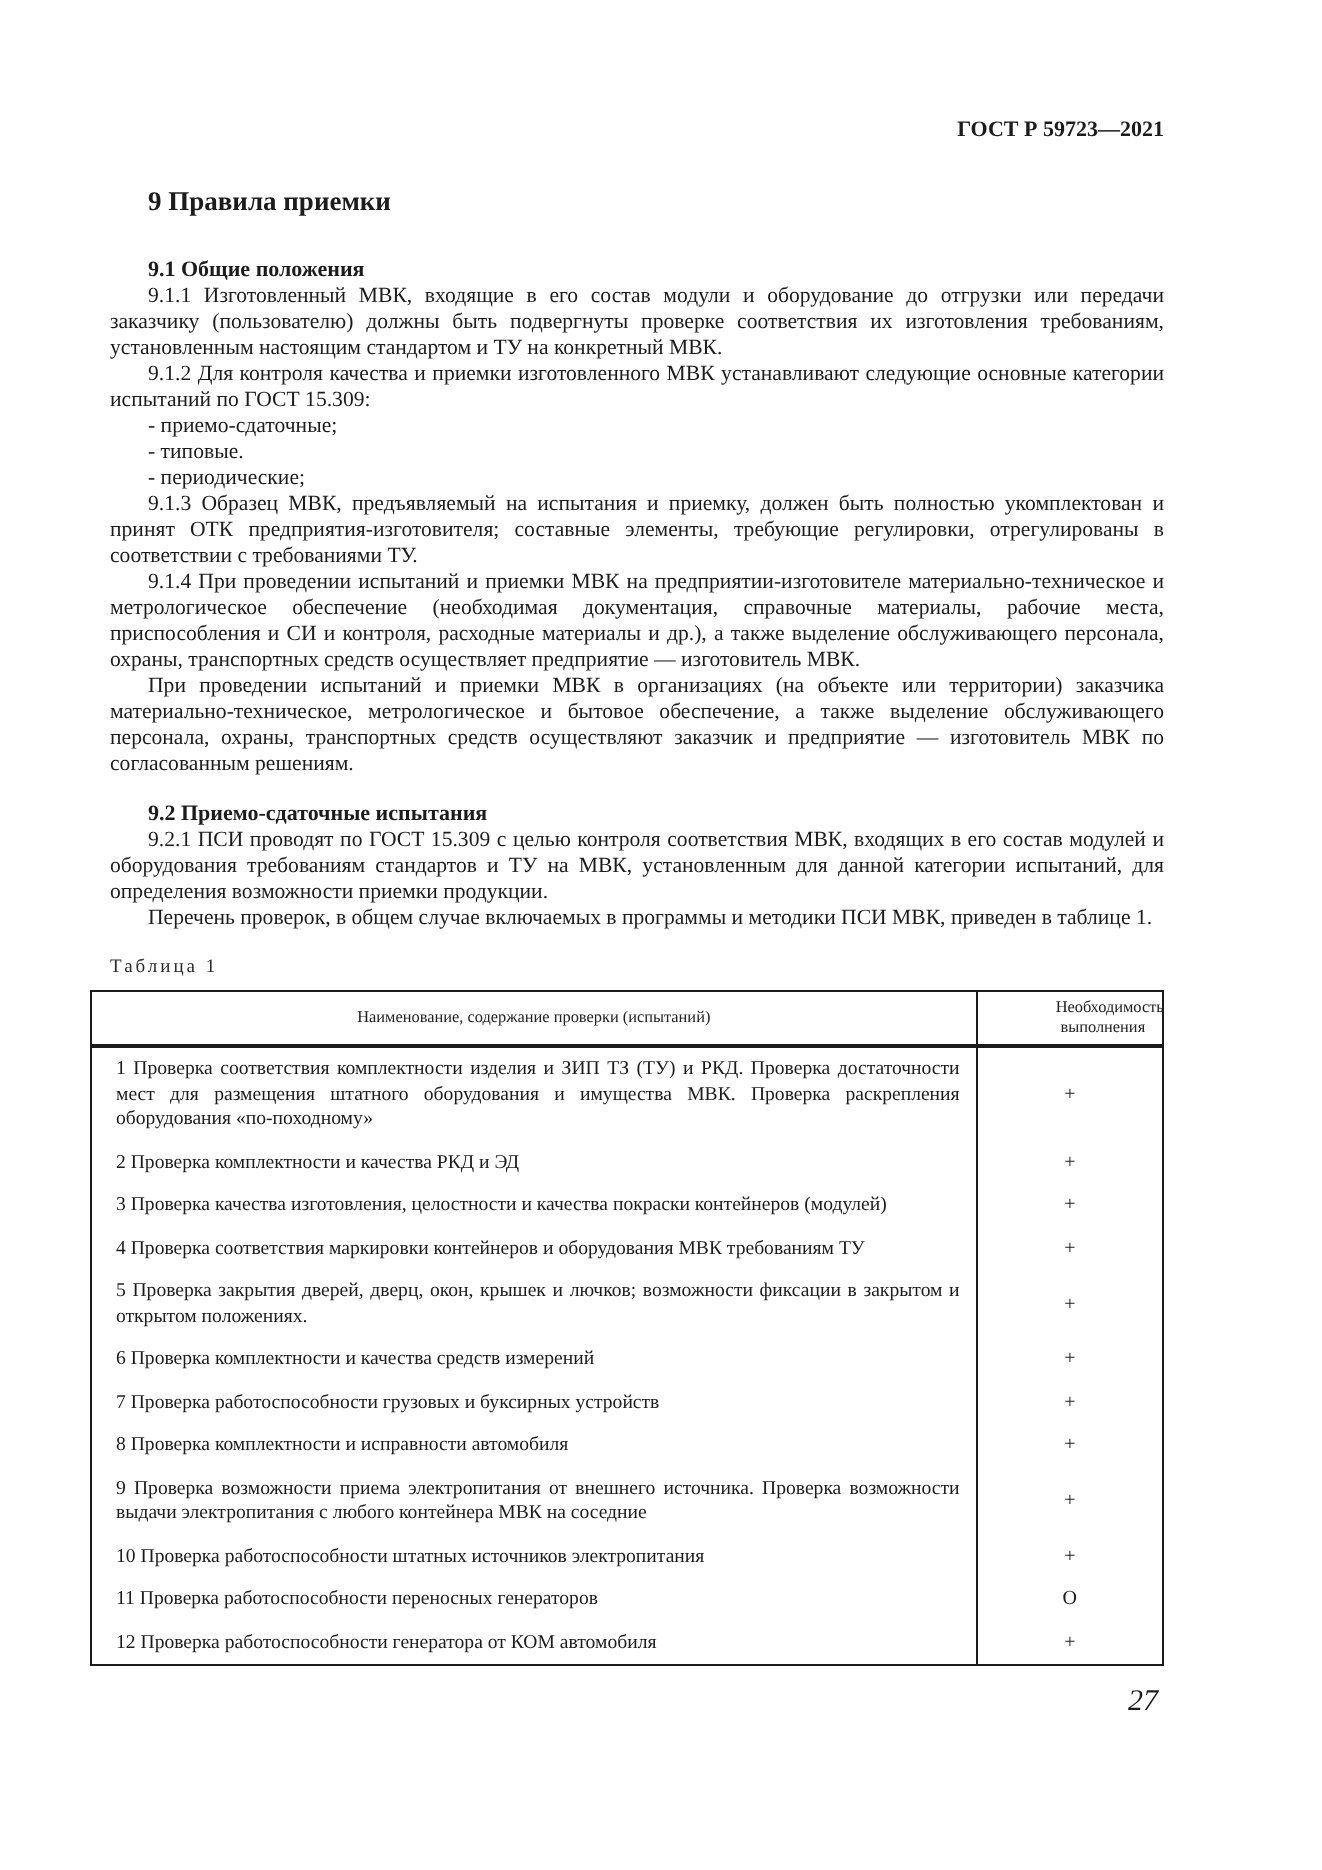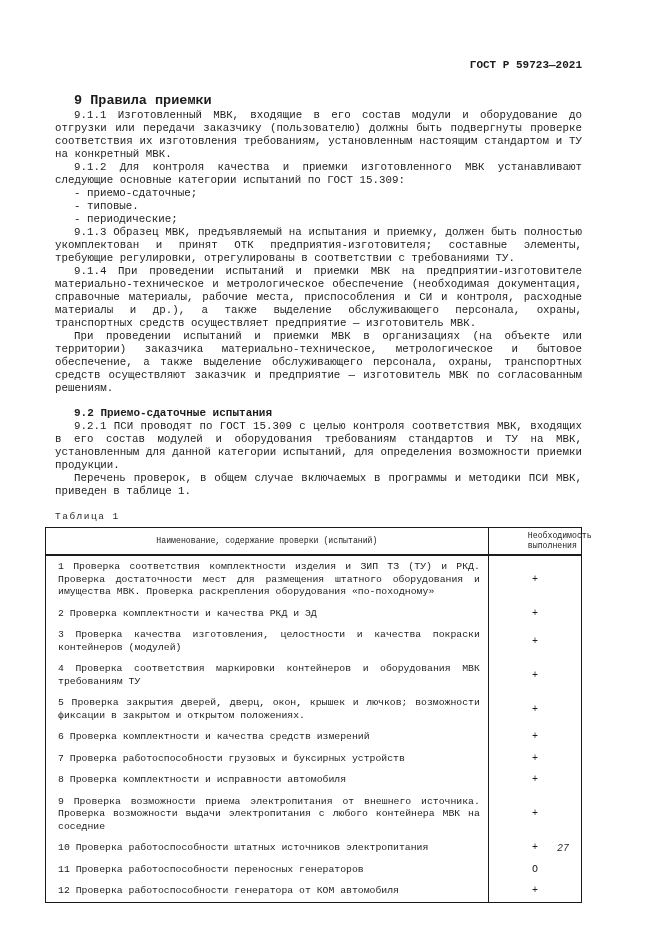--- a/index.html
+++ b/index.html
@@ -2,21 +2,21 @@
 <html lang="ru"><head>
 <meta charset="utf-8">
 <style>
   * { margin: 0; padding: 0; box-sizing: border-box; }
   html, body { background: #ffffff; }
   .page {
     position: relative;
     width: 661px;
     height: 935px;
     background: #ffffff;
-    font-family: Liberation Mono, monospace;
+    font-family: Liberation Serif, serif;
     color: #1c1c1c;
     overflow: hidden;
   }
   .content {
     position: absolute;
     left: 55px;
     top: 59px;
     width: 527px;
   }
   .doc-ref {
@@ -93,37 +93,38 @@
   table.checks td.val {
     border-left: 1px solid #1b1b1b;
     font-size: 10px;
     text-align: center;
     vertical-align: middle;
     padding: 4px 2px;
   }
   .page-num {
     position: absolute;
     top: 843px;
-    right: 92px;
-    font-size: 10px;
+    right: 82px;
+    font-size: 15px;
     font-style: italic;
     color: #1c1c1c;
     text-align: right;
   }
 </style>
 </head>
 <body>
 
 <div class="page">
   <div class="content">
 
     <div class="doc-ref">ГОСТ Р 59723—2021</div>
 
     <h1 class="sec-title">9 Правила приемки</h1>
 
+    <h2 class="sub-title">9.1 Общие положения</h2>
 
     <p class="body-p body-start">9.1.1 Изготовленный МВК, входящие в его состав модули и оборудование до отгрузки или передачи заказчику (пользователю) должны быть подвергнуты проверке соответствия их изготовления требованиям, установленным настоящим стандартом и ТУ на конкретный МВК.</p>
     <p class="body-p">9.1.2 Для контроля качества и приемки изготовленного МВК устанавливают следующие основные категории испытаний по ГОСТ 15.309:</p>
     <p class="list-line">- приемо-сдаточные;</p>
     <p class="list-line">- типовые.</p>
     <p class="list-line">- периодические;</p>
     <p class="body-p">9.1.3 Образец МВК, предъявляемый на испытания и приемку, должен быть полностью укомплектован и принят ОТК предприятия-изготовителя; составные элементы, требующие регулировки, отрегулированы в соответствии с требованиями ТУ.</p>
     <p class="body-p">9.1.4 При проведении испытаний и приемки МВК на предприятии-изготовителе материально-техническое и метрологическое обеспечение (необходимая документация, справочные материалы, рабочие места, приспособления и СИ и контроля, расходные материалы и др.), а также выделение обслуживающего персонала, охраны, транспортных средств осуществляет предприятие — изготовитель МВК.</p>
     <p class="body-p">При проведении испытаний и приемки МВК в организациях (на объекте или территории) заказчика материально-техническое, метрологическое и бытовое обеспечение, а также выделение обслуживающего персонала, охраны, транспортных средств осуществляют заказчик и предприятие — изготовитель МВК по согласованным решениям.</p>
 

